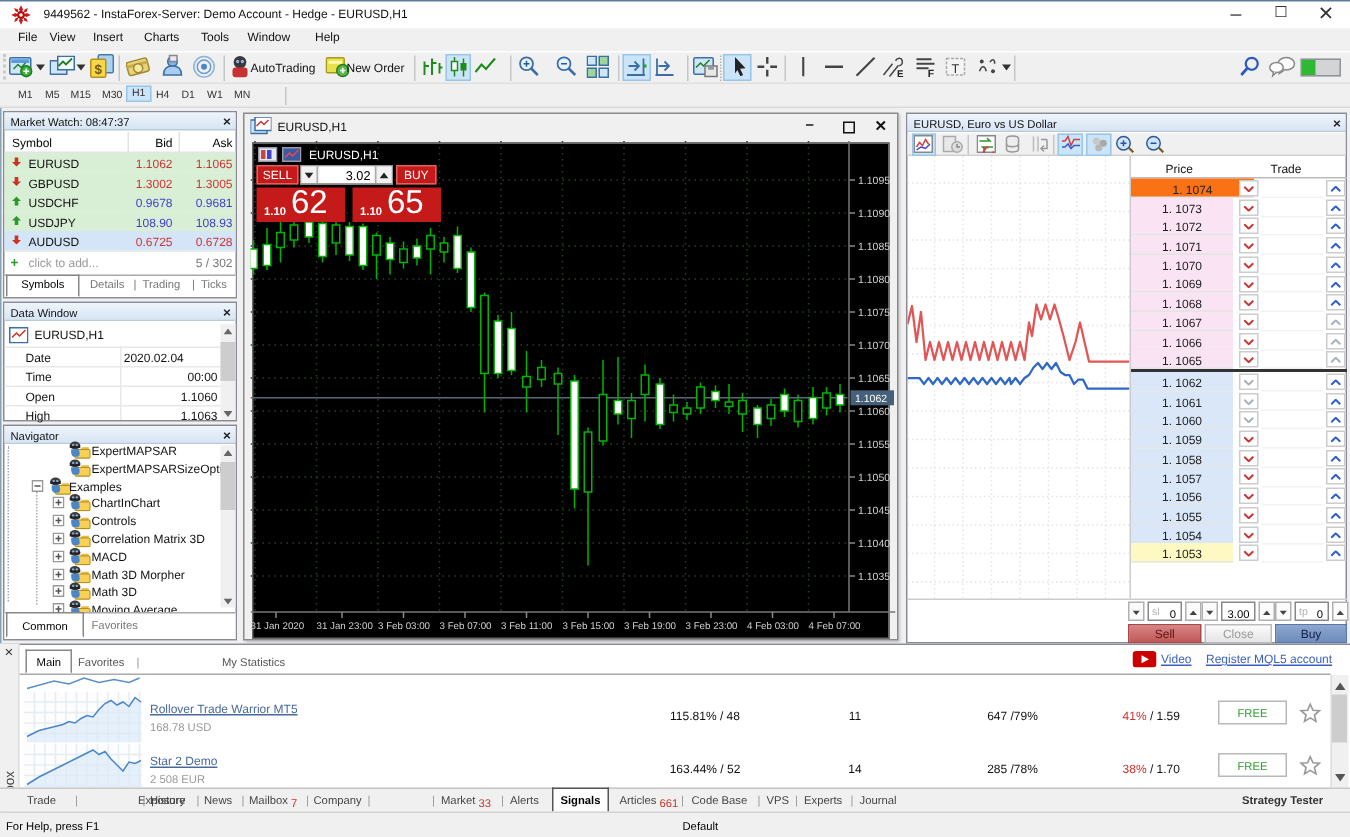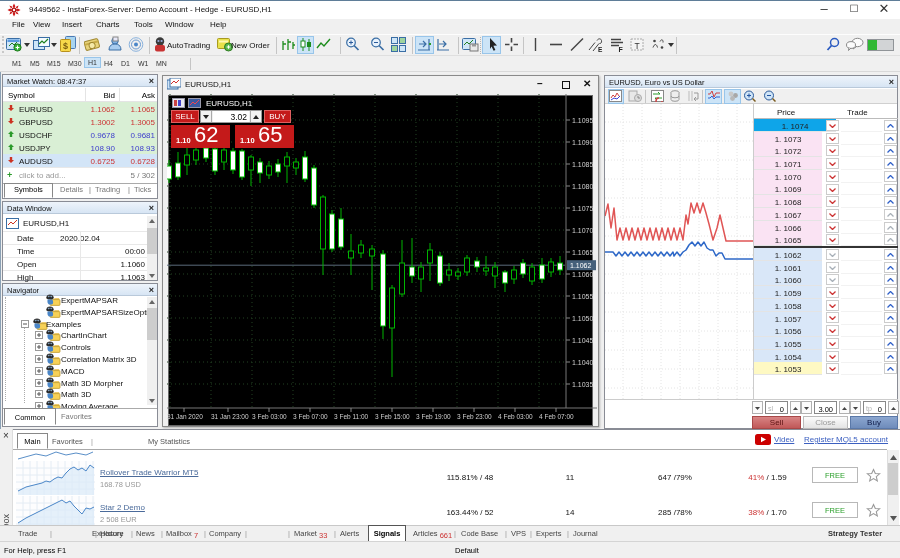--- a/index.html
+++ b/index.html
@@ -302,21 +302,21 @@
 <div class="abs panel" style="left:2px;top:201px;width:156px;height:80px;">
   <div class="ptitle">Data Window<span class="pclose">×</span></div>
 </div>
 <svg class="abs" style="left:6px;top:218px;" width="13" height="11" viewBox="0 0 13 11">
     <rect x="0.5" y="0.5" width="12" height="10" fill="#fff" stroke="#3a6ea5"></rect>
     <path d="M2 7l3-3 2 2 4-4" stroke="#cc3322" fill="none"></path>
   </svg>
 <div class="abs" style="left:23px;top:219px;font-size:8px;color:#111;">EURUSD,H1</div>
 <div class="abs" style="left:3px;top:231px;width:144px;height:1px;background:#e8e8e8;"></div>
 <div class="abs" style="left:17px;top:234px;font-size:8px;color:#111;">Date</div>
-<div class="abs" style="left:60px;top:234px;width:85px;text-align:left;font-size:8px;color:#111;">2020.02.04</div>
+<div class="abs" style="left:60px;top:234px;width:85px;text-align:center;font-size:8px;color:#111;">2020.02.04</div>
 <div class="abs" style="left:3px;top:244px;width:144px;height:1px;background:#e8e8e8;"></div>
 <div class="abs" style="left:17px;top:247px;font-size:8px;color:#111;">Time</div>
 <div class="abs" style="left:60px;top:247px;width:85px;text-align:right;font-size:8px;color:#111;">00:00</div>
 <div class="abs" style="left:3px;top:257px;width:144px;height:1px;background:#e8e8e8;"></div>
 <div class="abs" style="left:17px;top:260px;font-size:8px;color:#111;">Open</div>
 <div class="abs" style="left:60px;top:260px;width:85px;text-align:right;font-size:8px;color:#111;">1.1060</div>
 <div class="abs" style="left:3px;top:270px;width:144px;height:1px;background:#e8e8e8;"></div>
 <div class="abs" style="left:17px;top:273px;font-size:8px;color:#111;">High</div>
 <div class="abs" style="left:60px;top:273px;width:85px;text-align:right;font-size:8px;color:#111;">1.1063</div>
 <div class="abs" style="left:80px;top:231px;width:1px;height:49px;background:#e8e8e8;"></div>
@@ -789,21 +789,21 @@
     <line x1="0" y1="246" x2="148" y2="246" stroke="#e4e4e4" stroke-dasharray="1 2"></line>
     <line x1="0" y1="265" x2="148" y2="265" stroke="#e4e4e4" stroke-dasharray="1 2"></line>
     <line x1="0" y1="284" x2="148" y2="284" stroke="#e4e4e4" stroke-dasharray="1 2"></line>
     <path d="M0,112 L3,100 L6,124 L9,104 L12,136 L15,124 L18,136 L21,124 L24,136 L27,124 L30,136 L33,124 L36,136 L39,124 L42,136 L45,124 L48,136 L51,124 L54,136 L57,124 L60,136 L63,124 L66,136 L69,124 L72,136 L75,124 L78,136 L81,111 L83,120 L86,99 L89,109 L92,99 L95,109 L98,99 L101,109 L104,120 L108,136 L112,124 L115,111 L118,124 L121,137 L126,137 L148,137" stroke="#e05555" stroke-width="1.5" fill="none" stroke-linejoin="round"></path>
     <path d="M0,148 L8,148 L11,152 L14,148 L17,152 L20,148 L23,152 L26,148 L29,152 L32,148 L35,152 L38,148 L41,152 L44,148 L47,152 L50,148 L53,152 L56,148 L59,152 L62,148 L65,152 L68,148 L69,152 L72,148 L75,152 L78,148 L81,146 L84,141 L87,138 L90,142 L93,138 L96,142 L99,138 L102,144 L105,146 L108,146 L111,152 L114,149 L117,149 L120,155 L126,155 L148,155" stroke="#2e68c8" stroke-width="1.5" fill="none" stroke-linejoin="round"></path>
   </svg>
 <div class="abs" style="left:753px;top:104px;width:1px;height:295px;background:#ccc;"></div>
 <div class="abs" style="left:777px;top:108px;font-size:8px;color:#111;">Price</div>
 <div class="abs" style="left:847px;top:108px;font-size:8px;color:#111;">Trade</div>
 <div class="abs" style="left:754px;top:118px;width:144px;height:1px;background:#bbb;"></div>
-<div class="abs" style="left:754px;top:119px;width:82px;height:13px;background:#0ea5e9;border-bottom:1px solid #e4e4e4;text-align:center;font-size:8px;color:#222;padding-top:3px;">1. 1074</div>
+<div class="abs" style="left:754px;top:119px;width:82px;height:13px;background:#f97316;border-bottom:1px solid #e4e4e4;text-align:center;font-size:8px;color:#222;padding-top:3px;">1. 1074</div>
 <div class="abs" style="left:826px;top:120px;width:13px;height:11px;background:#fff;border:1px solid #ccc;"><svg width="7" height="4" style="margin:3px 2px">
       <path d="M0.5 0.5l3 3 3-3" stroke="#cc3333" stroke-width="1.3" fill="none"></path>
     </svg></div>
 <div class="abs" style="left:841px;top:119px;width:41px;height:13px;border-bottom:1px solid #f2f2f2;"></div>
 <div class="abs" style="left:884px;top:120px;width:13px;height:11px;background:#fff;border:1px solid #ccc;"><svg width="7" height="4" style="margin:3px 2px">
       <path d="M0.5 3.5l3-3 3 3" stroke="#2e5fc8" stroke-width="1.3" fill="none"></path>
     </svg></div>
 <div class="abs" style="left:754px;top:132px;width:68px;height:13px;background:#fae3f3;border-bottom:1px solid #e4e4e4;text-align:center;font-size:8px;color:#222;padding-top:3px;">1. 1073</div>
 <div class="abs" style="left:826px;top:133px;width:13px;height:11px;background:#fff;border:1px solid #ccc;"><svg width="7" height="4" style="margin:3px 2px">
       <path d="M0.5 0.5l3 3 3-3" stroke="#cc3333" stroke-width="1.3" fill="none"></path>

